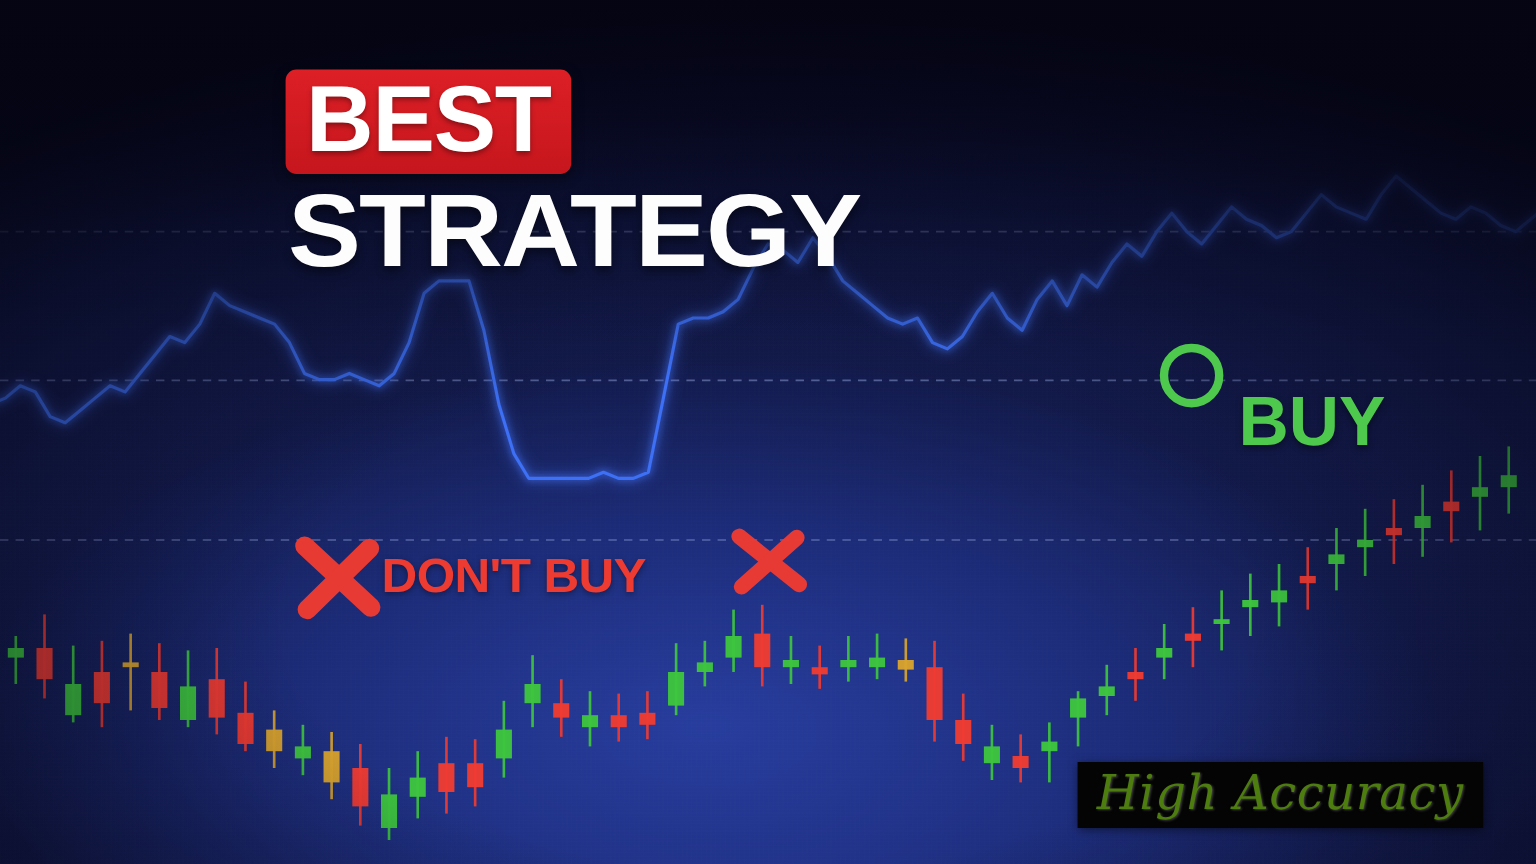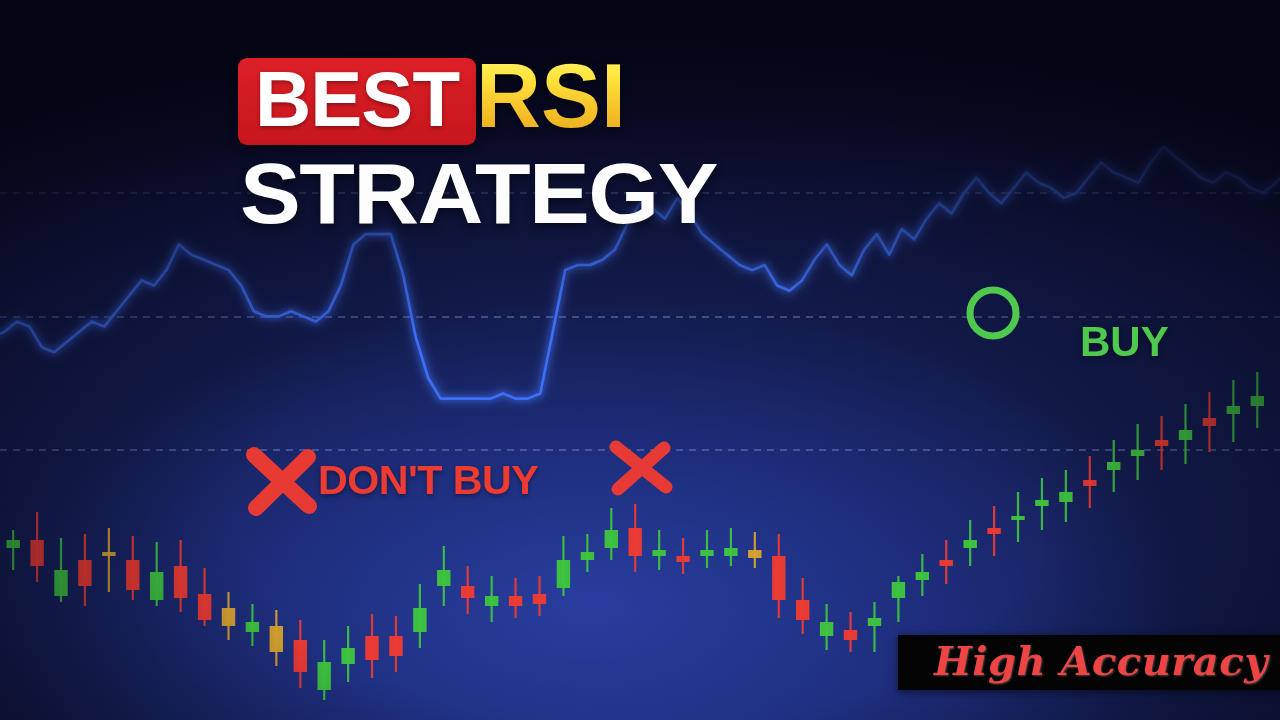--- a/index.html
+++ b/index.html
@@ -81,41 +81,39 @@
   .ann-dontbuy {
     position:absolute; left:318px; top:458px; z-index:7;
     font-size:40px; font-weight:bold; color:#ee3b32;
     letter-spacing:-0.5px;
     font-family:"Liberation Sans", sans-serif;
     text-shadow:0 2px 5px rgba(0,0,0,0.4);
     transform:scaleX(1.03); transform-origin:left center;
   }
   .ann-buy {
     position:absolute; left:1032px; top:318px; z-index:7;
-    font-size:42px; font-weight:bold; color:#4ec94e;
+    font-size:58px; font-weight:bold; color:#4ec94e;
     letter-spacing:0px;
     font-family:"Liberation Sans", sans-serif;
     text-shadow:0 2px 6px rgba(0,0,0,0.4);
-    margin-left:48px;
   }
 
   
   .badge {
     position:absolute; left:898px; top:635px; z-index:8;
     background:#040404;
     padding:6px 16px 9px 16px;
     box-shadow:0 2px 8px rgba(0,0,0,0.55);
   }
   .badge-text {
     font-family:"DejaVu Serif", serif;
-    font-weight:bold; font-style:italic;
-    font-size:40px; color:#ef4444; line-height:1.0;
+    font-weight:normal; font-style:italic;
+    font-size:40px; color:#4d7c0f; line-height:1.0;
     letter-spacing:0.5px; white-space:nowrap;
     text-shadow:1px 1px 2px rgba(120,120,120,0.55);
-    margin-left:20px;
   }
 </style>
 </head>
 <body>
 
 <div id="stage">
 
   <div class="bg-base"></div>
   <div class="bg-glow"></div>
   <div class="bg-noise"></div>
@@ -272,21 +270,20 @@
     <g>
       <circle cx="993" cy="313" r="23" fill="none" stroke="#4ec94e" stroke-width="7"></circle>
     </g>
   </svg>
 
   <div class="title-block">
     <div class="title-row1">
       <div class="best-box">
         <span class="best-text">BEST</span>
       </div>
-      <div class="rsi-text">RSI</div>
     </div>
     <div class="strategy-text">STRATEGY</div>
   </div>
 
   <div class="ann-dontbuy">DON'T BUY</div>
   <div class="ann-buy">BUY</div>
 
   <div class="badge">
     <div class="badge-text">High Accuracy</div>
   </div>

